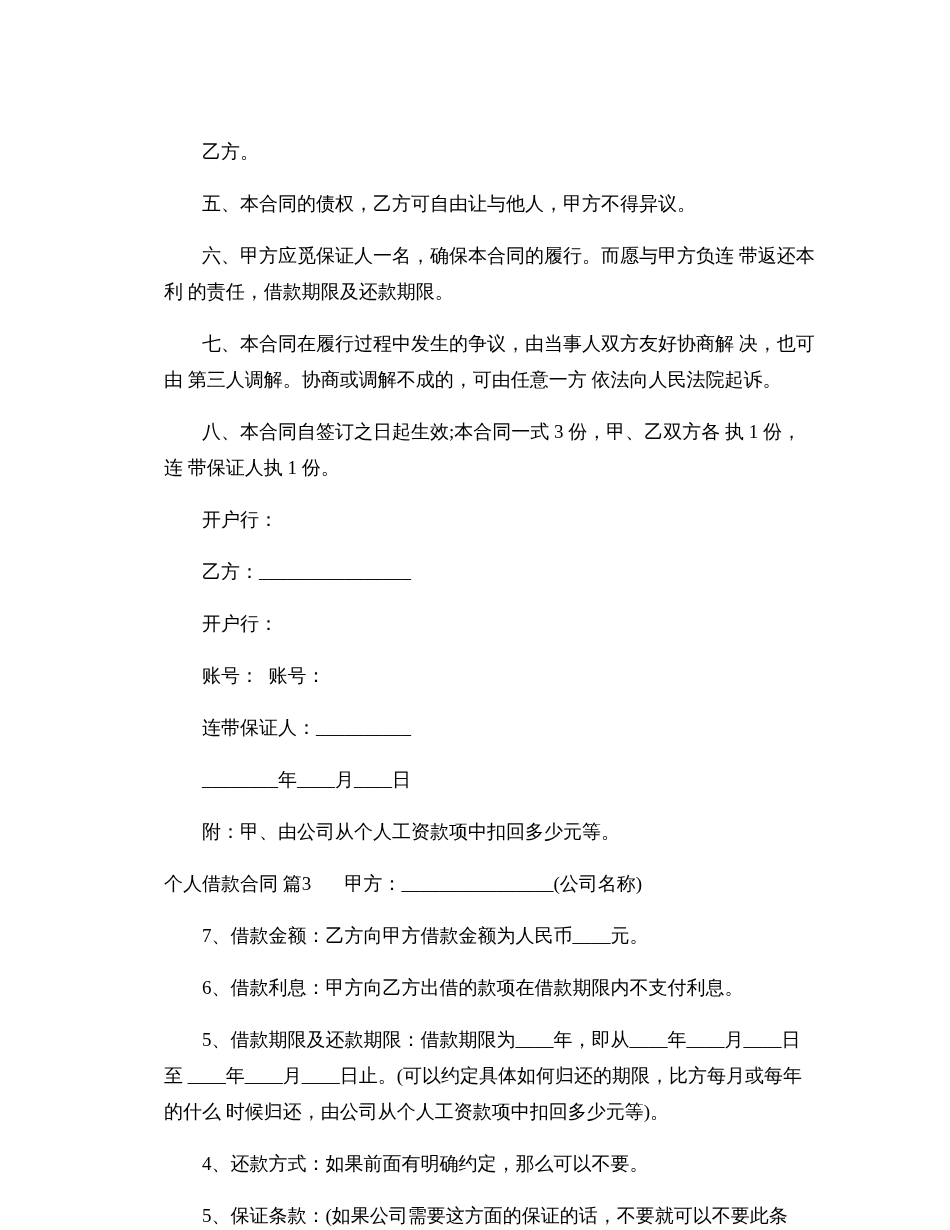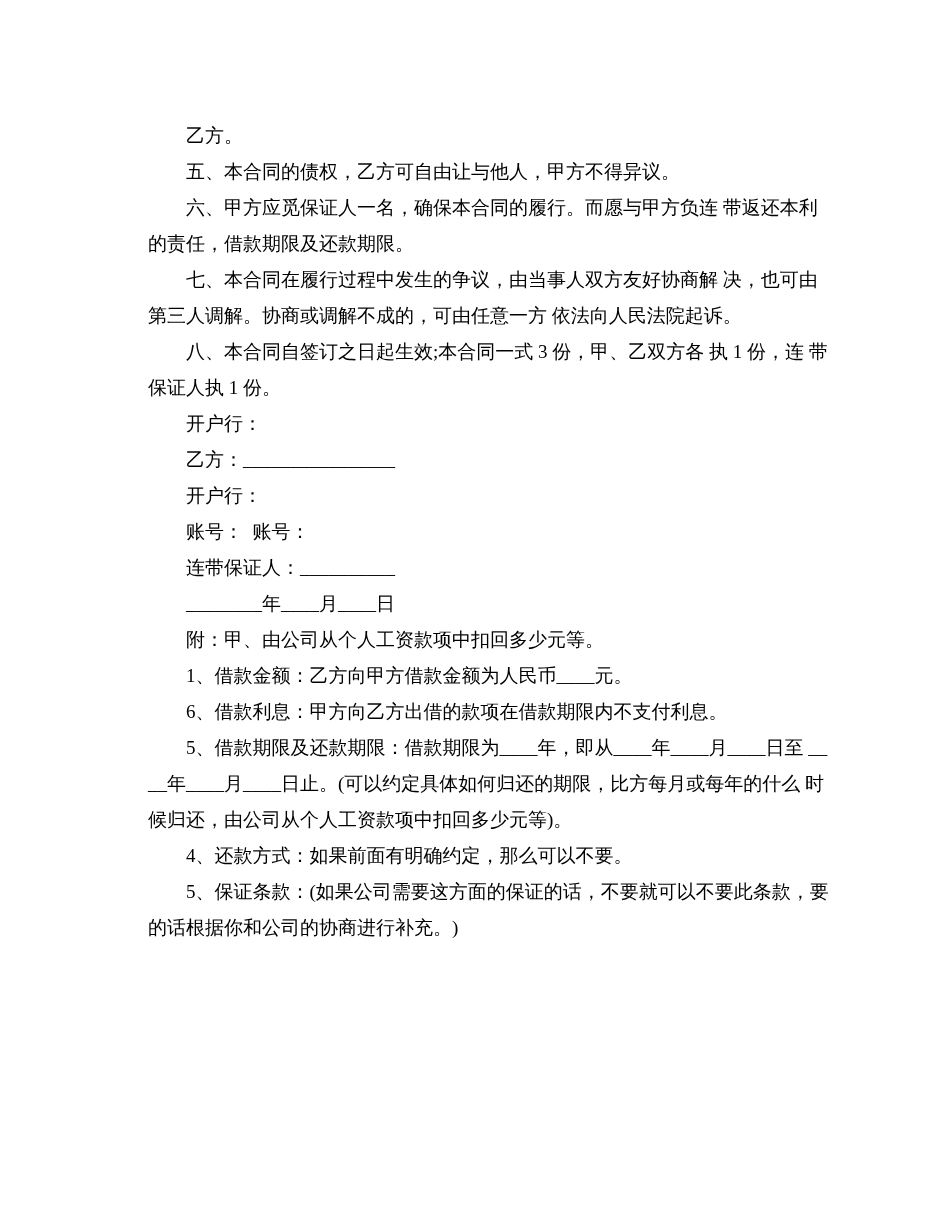--- a/index.html
+++ b/index.html
@@ -15,21 +15,21 @@
     color: #000000;
   }
   .page {
     box-sizing: border-box;
     width: 950px;
     height: 1230px;
     padding: 118px 118px 0 148px;
     background: #ffffff;
   }
   .doc p {
-    margin: 0;
+    margin: 16px;
     font-size: 19px;
     line-height: 36px;
     white-space: pre-wrap;
     word-break: break-all;
     font-family: Liberation Serif, serif;
   }
   .doc p.indent {
     text-indent: 38px;
   }
 </style>
@@ -43,19 +43,20 @@
     <p class="indent">六、甲方应觅保证人一名，确保本合同的履行。而愿与甲方负连 带返还本利 的责任，借款期限及还款期限。</p>
     <p class="indent">七、本合同在履行过程中发生的争议，由当事人双方友好协商解 决，也可由 第三人调解。协商或调解不成的，可由任意一方 依法向人民法院起诉。</p>
     <p class="indent">八、本合同自签订之日起生效;本合同一式 3 份，甲、乙双方各 执 1 份，连 带保证人执 1 份。</p>
     <p class="indent">开户行：</p>
     <p class="indent">乙方：________________</p>
     <p class="indent">开户行：</p>
     <p class="indent">账号：  账号：</p>
     <p class="indent">连带保证人：__________</p>
     <p class="indent">________年____月____日</p>
     <p class="indent">附：甲、由公司从个人工资款项中扣回多少元等。</p>
-    <p class="indent">1、借款金额：乙方向甲方借款金额为人民币____元。</p>
+    <p>个人借款合同 篇3       甲方：________________(公司名称)</p>
+    <p class="indent">7、借款金额：乙方向甲方借款金额为人民币____元。</p>
     <p class="indent">6、借款利息：甲方向乙方出借的款项在借款期限内不支付利息。</p>
     <p class="indent">5、借款期限及还款期限：借款期限为____年，即从____年____月____日至 ____年____月____日止。(可以约定具体如何归还的期限，比方每月或每年的什么 时候归还，由公司从个人工资款项中扣回多少元等)。</p>
     <p class="indent">4、还款方式：如果前面有明确约定，那么可以不要。</p>
     <p class="indent">5、保证条款：(如果公司需要这方面的保证的话，不要就可以不要此条款，要的话根据你和公司的协商进行补充。)</p>
   </div>
 </div>
 
 </body></html>

